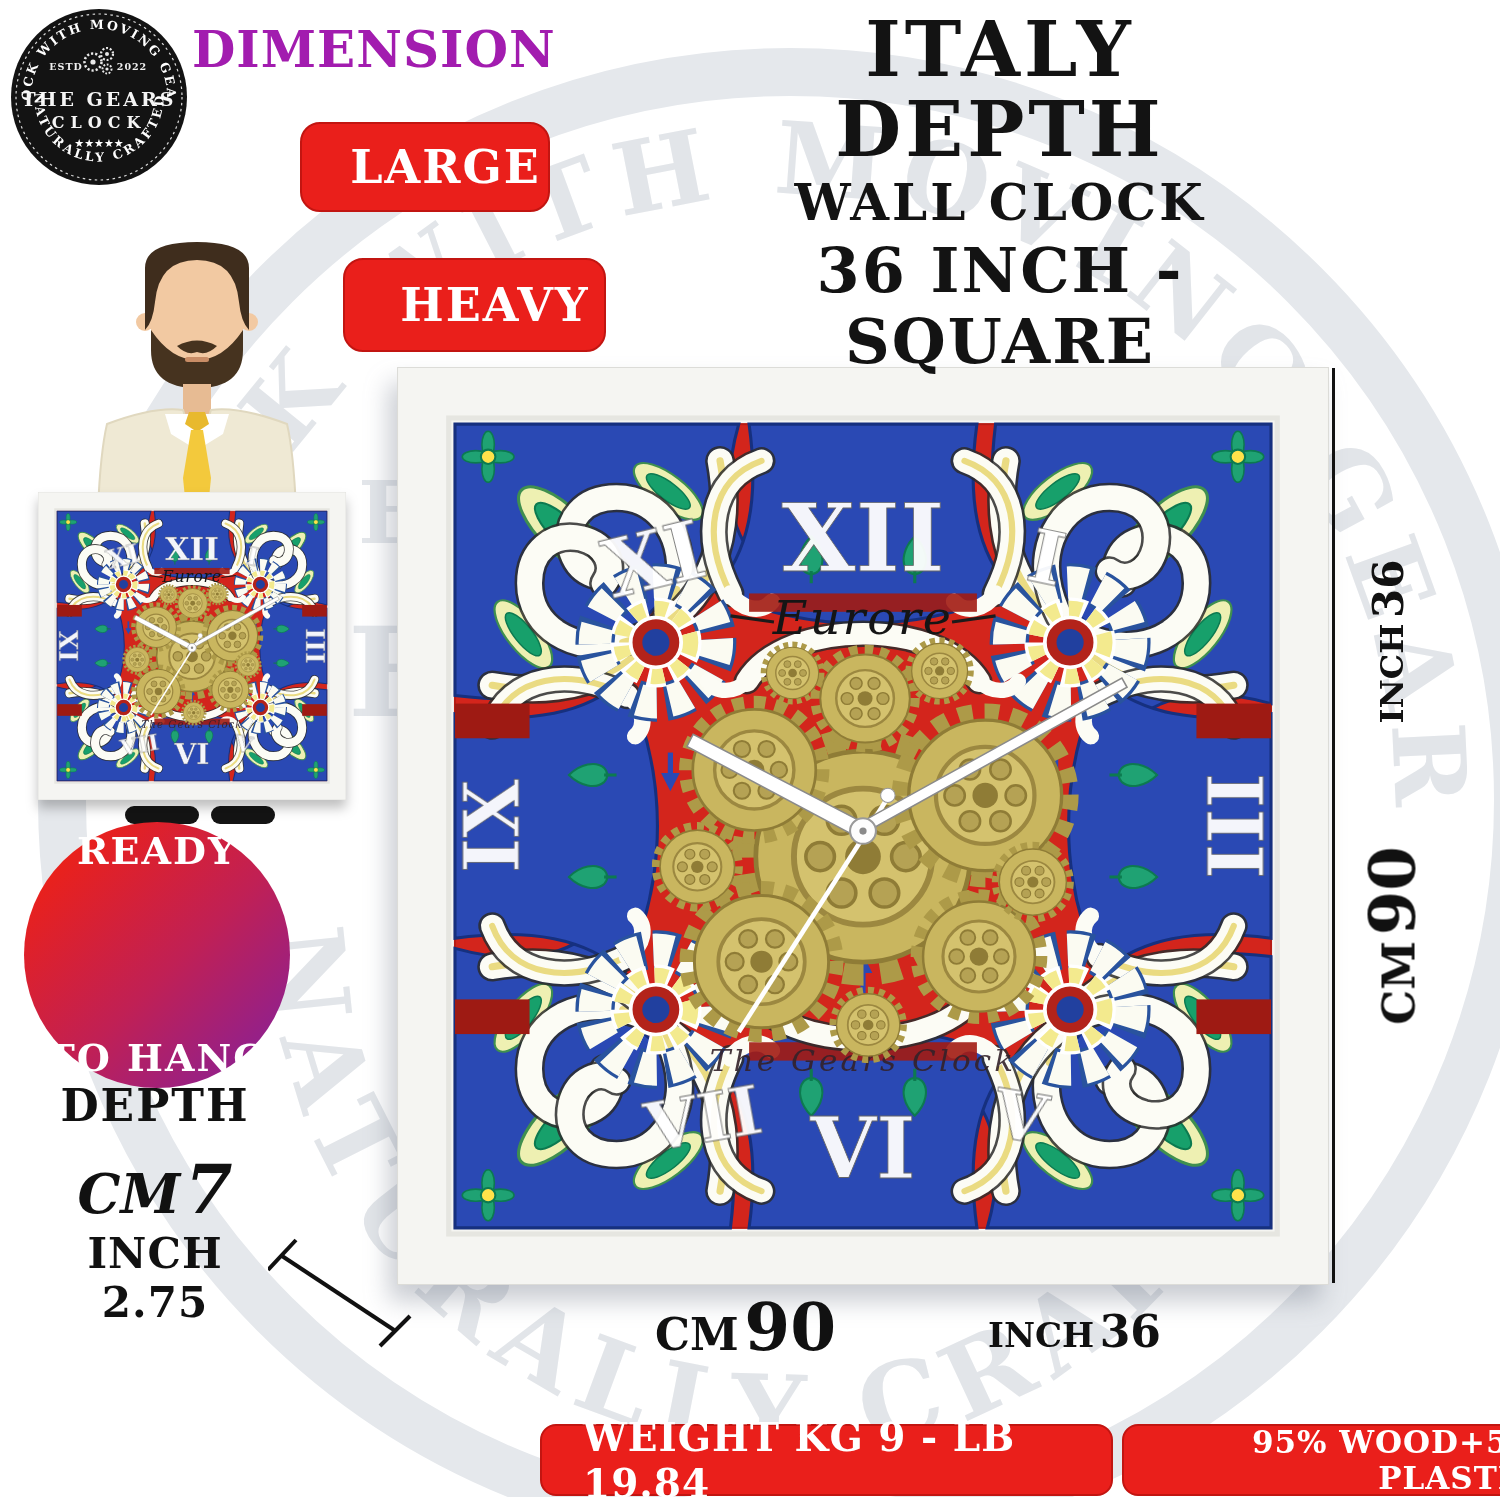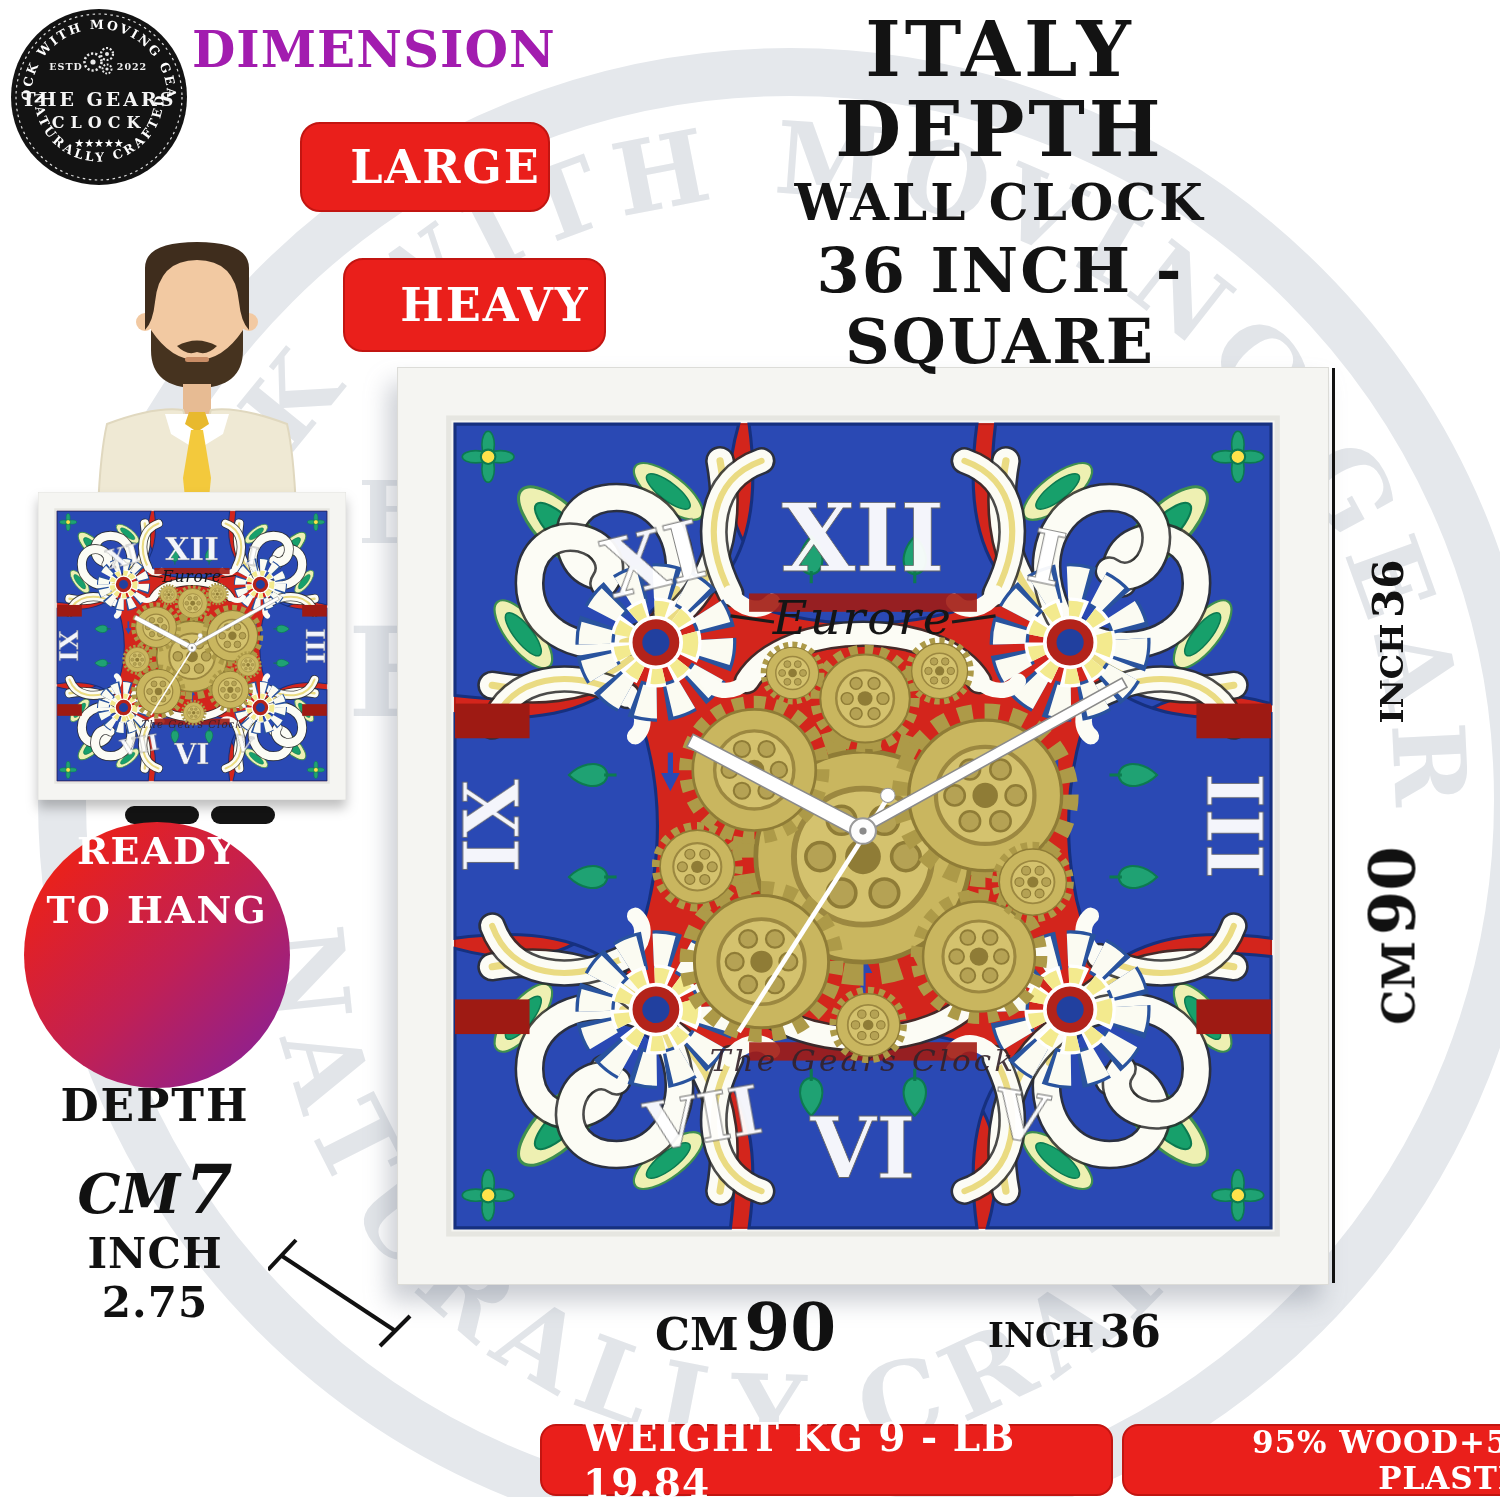--- a/index.html
+++ b/index.html
@@ -28,21 +28,21 @@
   
   .man{left:95px;top:238px;width:205px;height:595px;z-index:2;}
   
   .mini-clock{left:38px;top:492px;width:308px;height:308px;z-index:3;
               filter:drop-shadow(0 8px 6px rgba(0,0,0,0.25));}
   .big-clock{left:397px;top:367px;width:932px;height:918px;z-index:5;
              filter:drop-shadow(-8px 16px 12px rgba(100,110,125,0.35));}
   
   .ready-circle{left:24px;top:822px;width:266px;height:266px;border-radius:50%;
       background:linear-gradient(135deg,#e9211c 15%,#c02055 55%,#8e2090 90%);
-      display:flex;flex-direction:column;align-items:center;justify-content:flex-start;
+      display:flex;flex-direction:column;align-items:center;justify-content:space-between;
       color:#fff;font-weight:bold;z-index:4;}
   .ready-line{font-size:38px;letter-spacing:2px;line-height:1.55;}
   
   .depth-block{left:30px;top:1080px;width:250px;text-align:center;color:#111;z-index:6;}
   .depth-label{font-size:44px;font-weight:bold;letter-spacing:2px;}
   .depth-cm{margin-top:18px;font-style:italic;}
   .depth-cm .u{font-size:54px;font-weight:bold;}
   .depth-cm .v{font-size:68px;font-weight:bold;}
   .depth-inch{font-size:42px;font-weight:bold;letter-spacing:1px;}
   .depth-tick{left:268px;top:1238px;width:150px;height:110px;z-index:6;}

